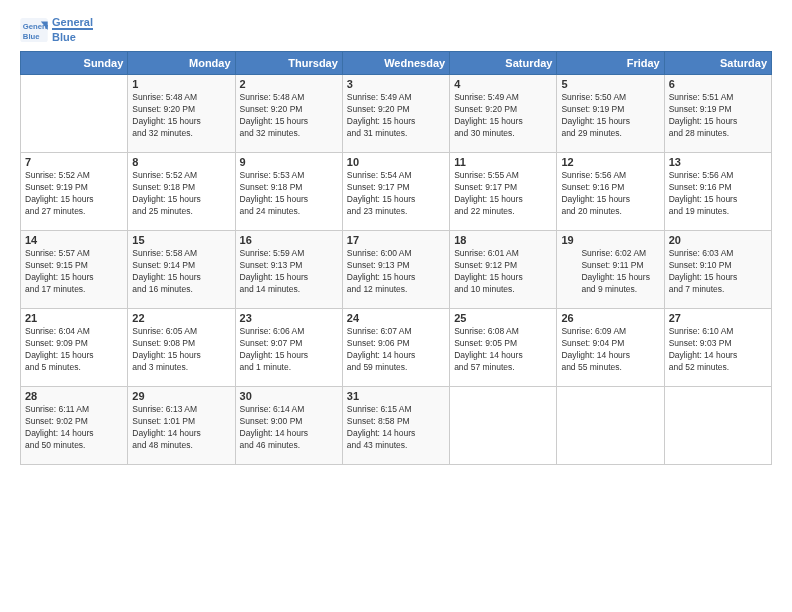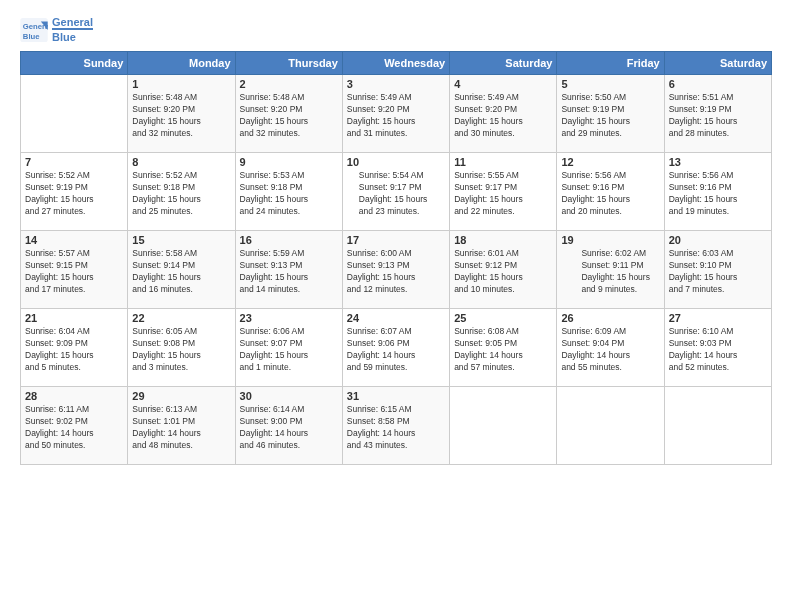--- a/index.html
+++ b/index.html
@@ -183,21 +183,21 @@
           </td>
           <td>
             <div class="day-number">9</div>
             <div class="day-info" style="white-space: pre-line;">Sunrise: 5:53 AM
 Sunset: 9:18 PM
 Daylight: 15 hours
 and 24 minutes.</div>
           </td>
           <td>
             <div class="day-number">10</div>
-            <div class="day-info" style="white-space: pre-line; margin-left: 12px;">Sunrise: 5:54 AM
+            <div class="day-info" style="white-space: pre-line;">Sunrise: 5:54 AM
 Sunset: 9:17 PM
 Daylight: 15 hours
 and 23 minutes.</div>
           </td>
           <td>
             <div class="day-number">11</div>
             <div class="day-info" style="white-space: pre-line;">Sunrise: 5:55 AM
 Sunset: 9:17 PM
 Daylight: 15 hours
 and 22 minutes.</div>

